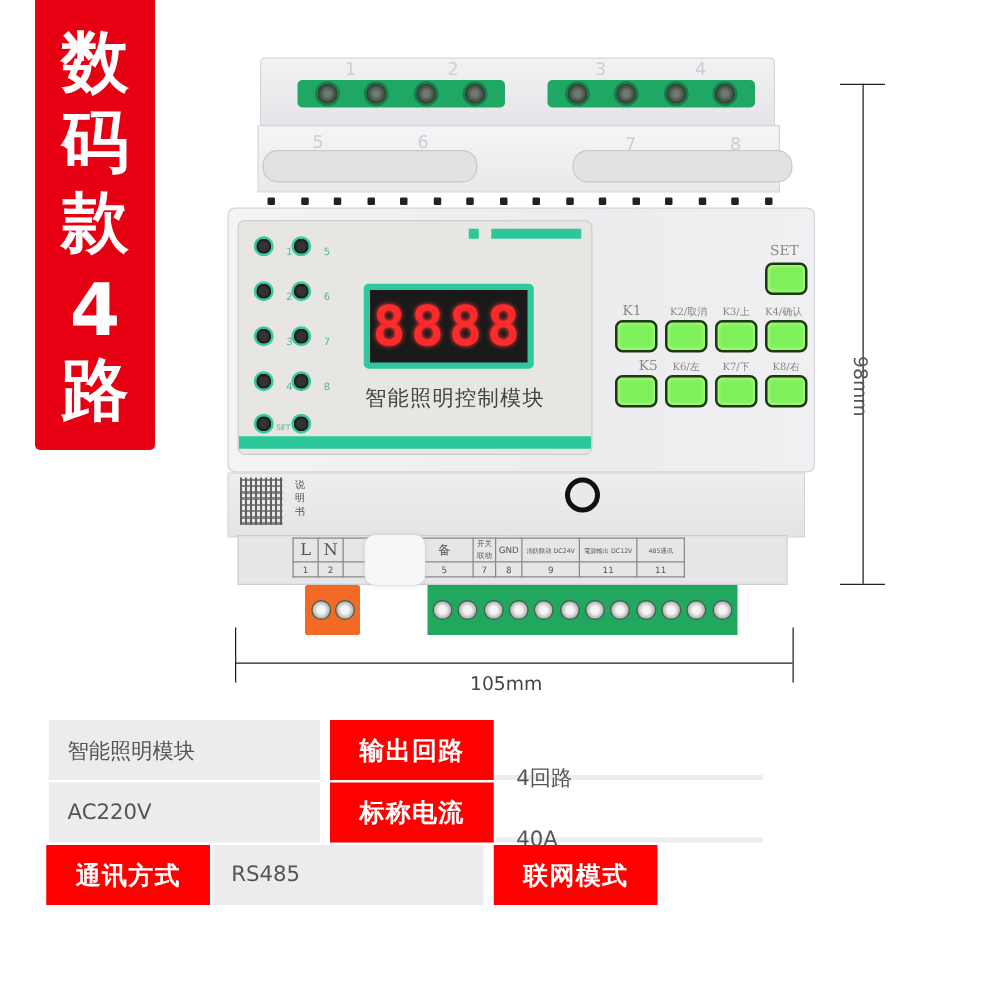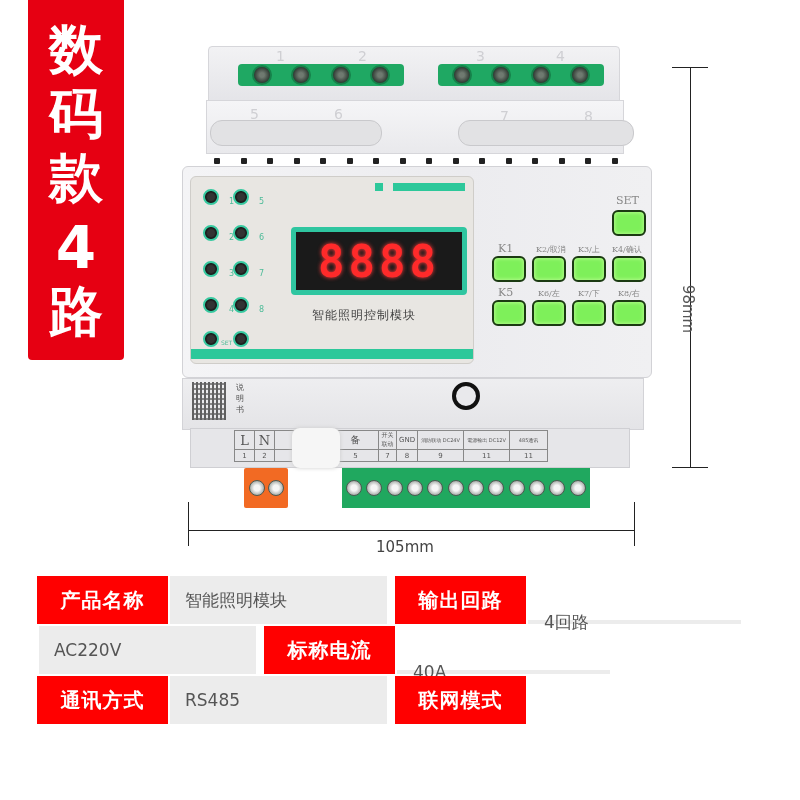--- a/index.html
+++ b/index.html
@@ -57,29 +57,29 @@
   }
   .face .stripe-top { position: absolute; right: 8px; top: 6px; width: 72px; height: 8px; background: #2dc89a; }
   .face .stripe-top2 { position: absolute; right: 90px; top: 6px; width: 8px; height: 8px; background: #2dc89a; }
   .face .stripe-bot { position: absolute; left: 0; bottom: 4px; width: 100%; height: 10px; background: #2dc89a; }
   .led {
     position: absolute; width: 16px; height: 16px; border-radius: 50%;
     background: radial-gradient(circle, #333 40%, #111 70%); border: 2px solid #37c9a0;
   }
   .led-lbl { position: absolute; font-size: 8px; color: #4dbb98; }
   .display {
-    position: absolute; left: 100px; top: 50px; width: 176px; height: 68px;
+    position: absolute; left: 100px; top: 50px; width: 136px; height: 68px;
     background: #1a1a1a; border: 5px solid #2fc6a0; border-radius: 4px;
     display: flex; align-items: center; justify-content: center;
   }
   .display span {
     color: #ff2a2a; font-family: "DejaVu Sans Mono", monospace; font-size: 44px; font-weight: bold; letter-spacing: 4px;
     text-shadow: 0 0 4px #ff3b3b;
   }
-  .face-title { position: absolute; left: 100px; top: 130px; width: 146px; text-align: center; font-size: 12px; color: #444; letter-spacing: 1px; }
+  .face-title { position: absolute; left: 100px; top: 130px; width: 146px; text-align: center; font-size: 17px; color: #444; letter-spacing: 1px; }
 
   .keys { position: absolute; left: 490px; top: 190px; width: 160px; height: 150px; }
   .key {
     position: absolute; width: 34px; height: 26px; background: #7ef05a; border: 2px solid #1b3a12;
     border-radius: 6px; box-shadow: inset 0 0 4px #c9ff9e;
   }
   .key-lbl { position: absolute; font-size: 8px; color: #888; font-family: "DejaVu Serif", serif; }
   .key-lbl.big { font-size: 11px; }
 
   .lower-block {
@@ -233,21 +233,21 @@
     <span class="key-lbl big" style="left:126px;top:4px">SET</span>
     <div class="key" style="left:122px;top:20px"></div>
     <span class="key-lbl big" style="left:8px;top:52px">K1</span>
     <span class="key-lbl" style="left:46px;top:54px">K2/取消</span>
     <span class="key-lbl" style="left:88px;top:54px">K3/上</span>
     <span class="key-lbl" style="left:122px;top:54px">K4/确认</span>
     <div class="key" style="left:2px;top:66px"></div>
     <div class="key" style="left:42px;top:66px"></div>
     <div class="key" style="left:82px;top:66px"></div>
     <div class="key" style="left:122px;top:66px"></div>
-    <span class="key-lbl big" style="left:8px;top:96px">K5</span>
+    <span class="key-lbl big" style="left:21px;top:96px">K5</span>
     <span class="key-lbl" style="left:48px;top:98px">K6/左</span>
     <span class="key-lbl" style="left:88px;top:98px">K7/下</span>
     <span class="key-lbl" style="left:128px;top:98px">K8/右</span>
     <div class="key" style="left:2px;top:110px"></div>
     <div class="key" style="left:42px;top:110px"></div>
     <div class="key" style="left:82px;top:110px"></div>
     <div class="key" style="left:122px;top:110px"></div>
   </div>
 
   <div class="lower-block"></div>
@@ -308,21 +308,20 @@
   <div class="dim-v-b"></div>
   <div class="dim-v-lbl">98mm</div>
   <div class="dim-h-l"></div>
   <div class="dim-h"></div>
   <div class="dim-h-r"></div>
   <div class="dim-h-lbl">105mm</div>
 </div>
 
 <div class="spec">
   <div class="spec-row">
-    <div class="spec-key">产品名称</div>
     <div class="spec-val">智能照明模块</div>
     <div class="spec-gap"></div>
     <div class="spec-key">输出回路</div>
     <div class="spec-val right">4回路</div>
   </div>
   <div class="spec-row">
     <div class="spec-val">AC220V</div>
     <div class="spec-gap"></div>
     <div class="spec-key">标称电流</div>
     <div class="spec-val right">40A</div>

